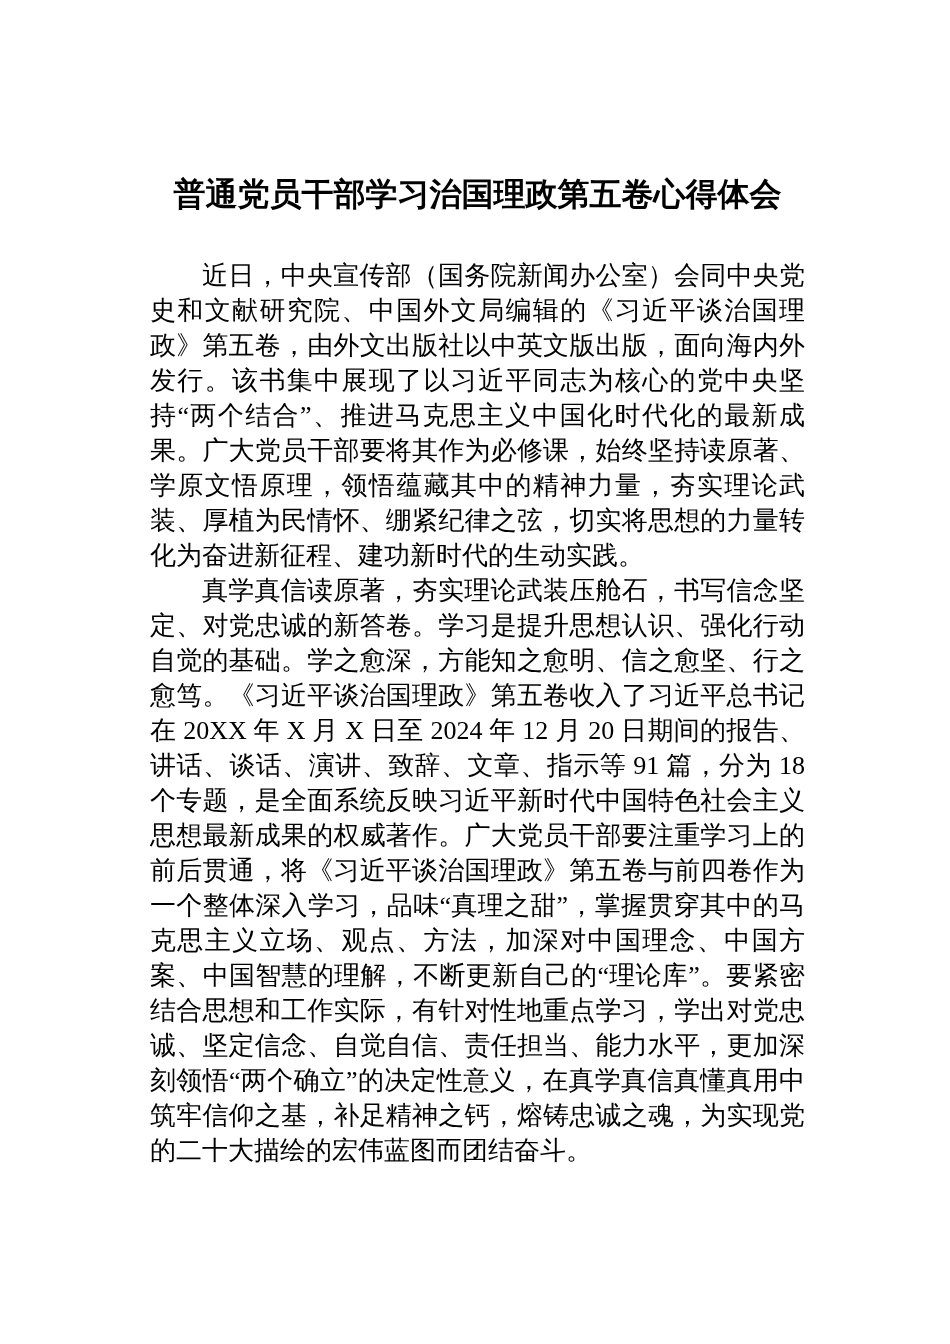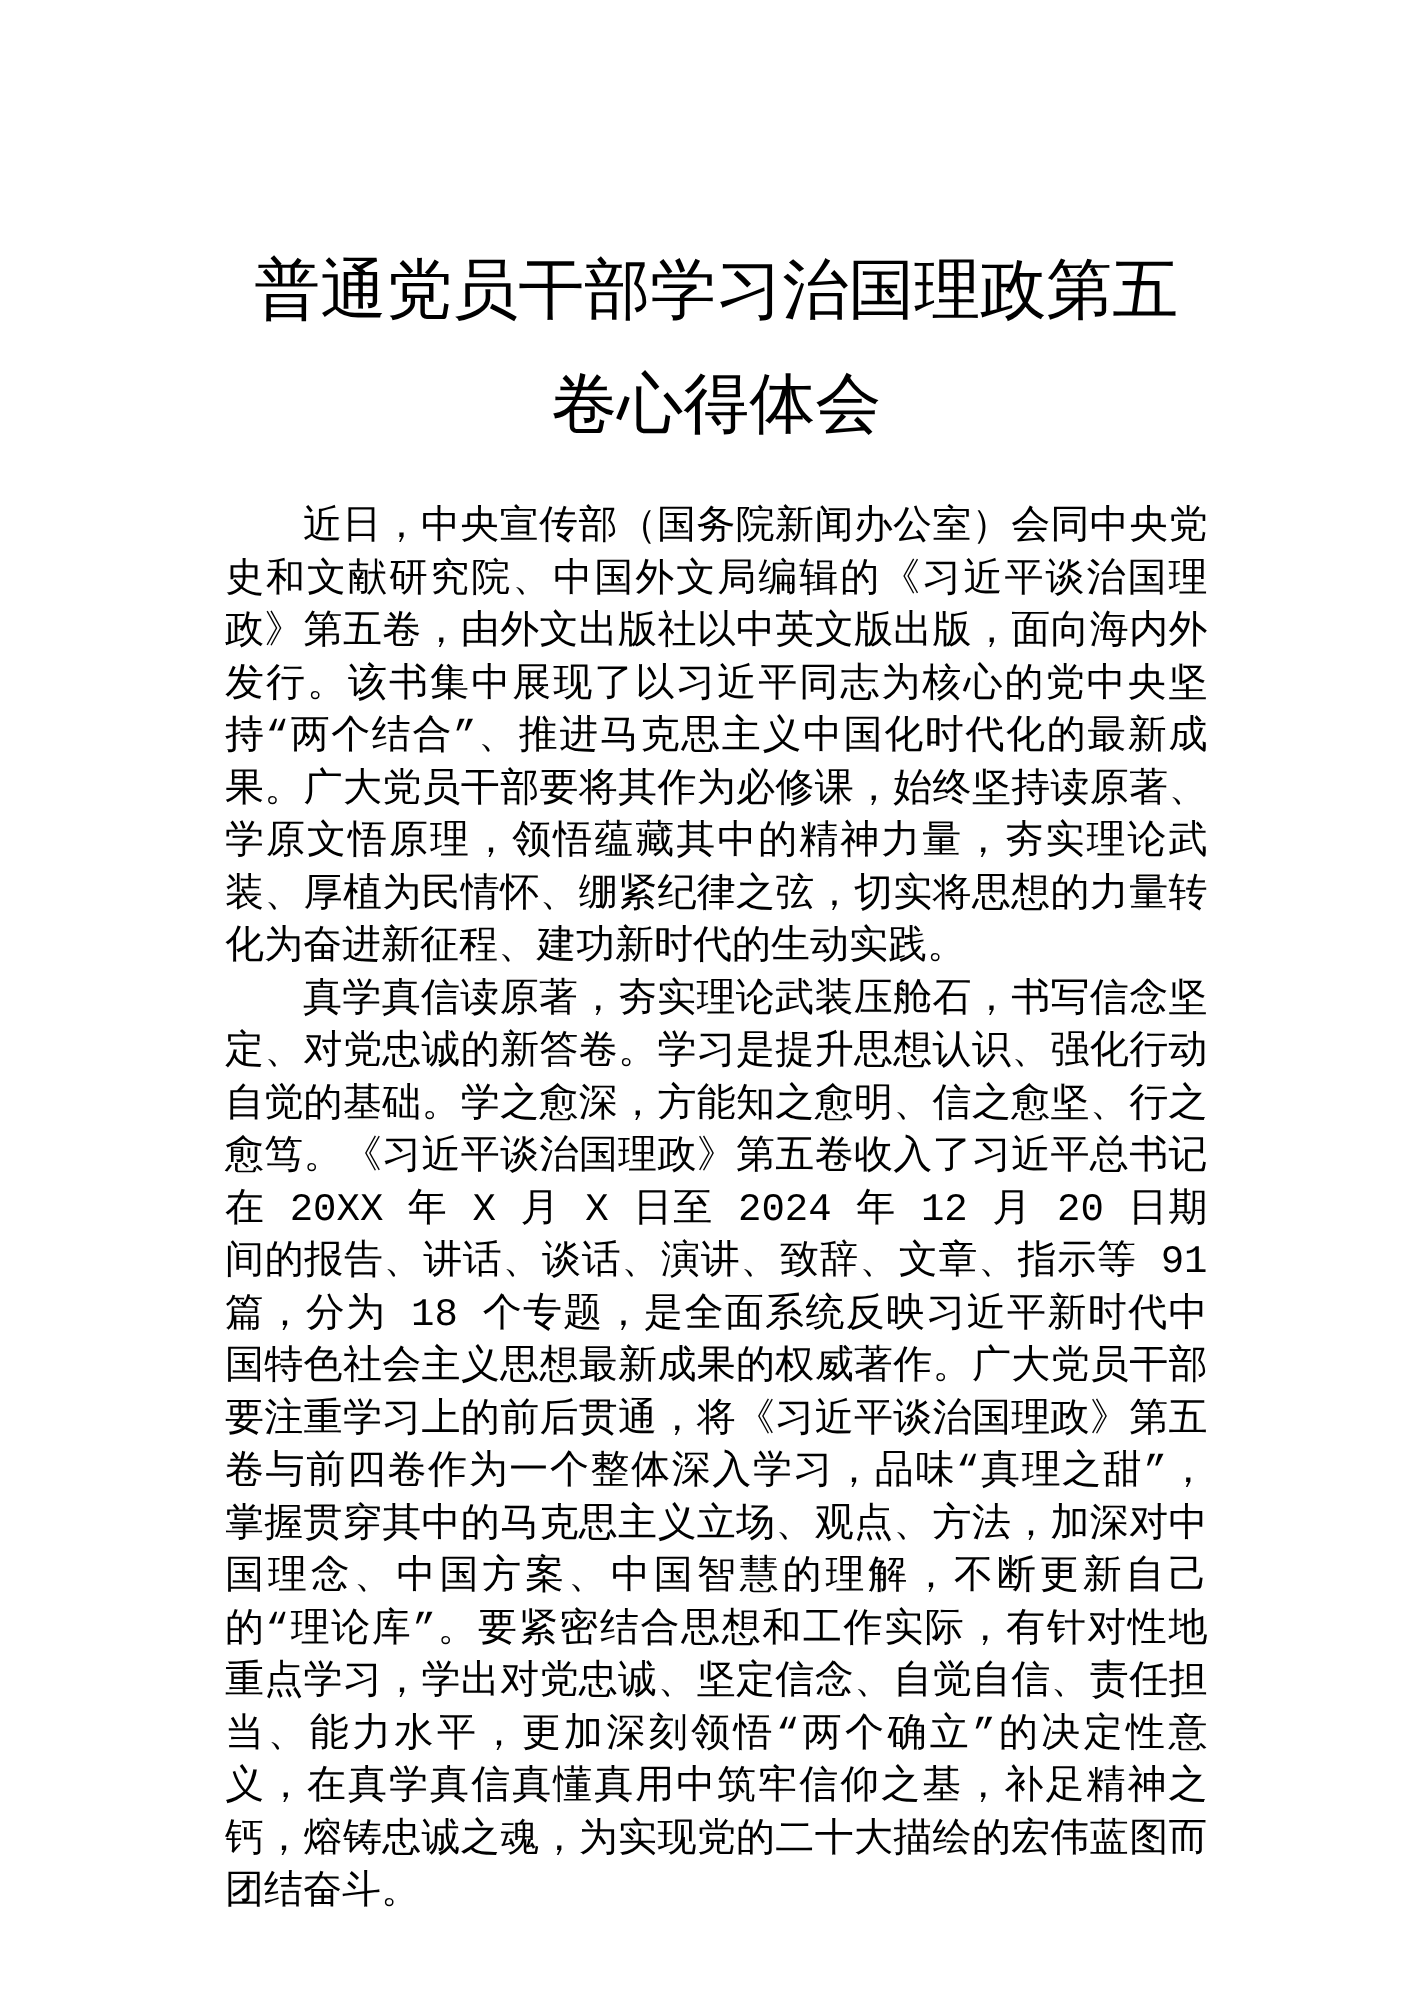--- a/index.html
+++ b/index.html
@@ -17,30 +17,30 @@
   .page {
     box-sizing: border-box;
     width: 950px;
     height: 1344px;
     padding: 156px 145px 40px 150px;
     background: #ffffff;
   }
   .doc-title {
     margin: 0 0 26px 0;
     font-family: "Liberation Sans", sans-serif;
-    font-weight: 400;
-    font-size: 44px;
+    font-weight: 700;
+    font-size: 32px;
     line-height: 76px;
     text-align: center;
     letter-spacing: 0;
     color: #000000;
   }
   .doc-body p {
     margin: 0;
-    font-family: Liberation Mono, monospace;
+    font-family: Liberation Serif, serif;
     font-size: 26px;
     line-height: 35px;
     text-align: justify;
     text-justify: inter-ideograph;
     text-indent: 2em;
     color: #000000;
     word-break: break-all;
   }
 </style>
 </head>

